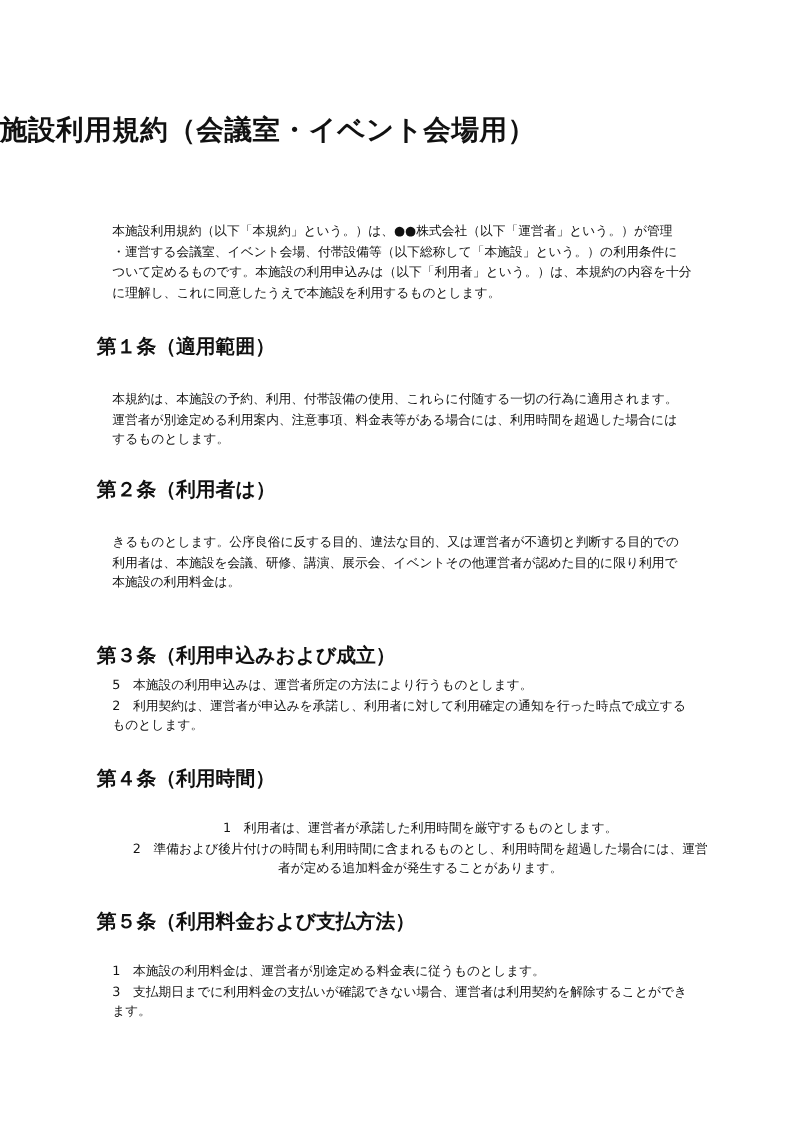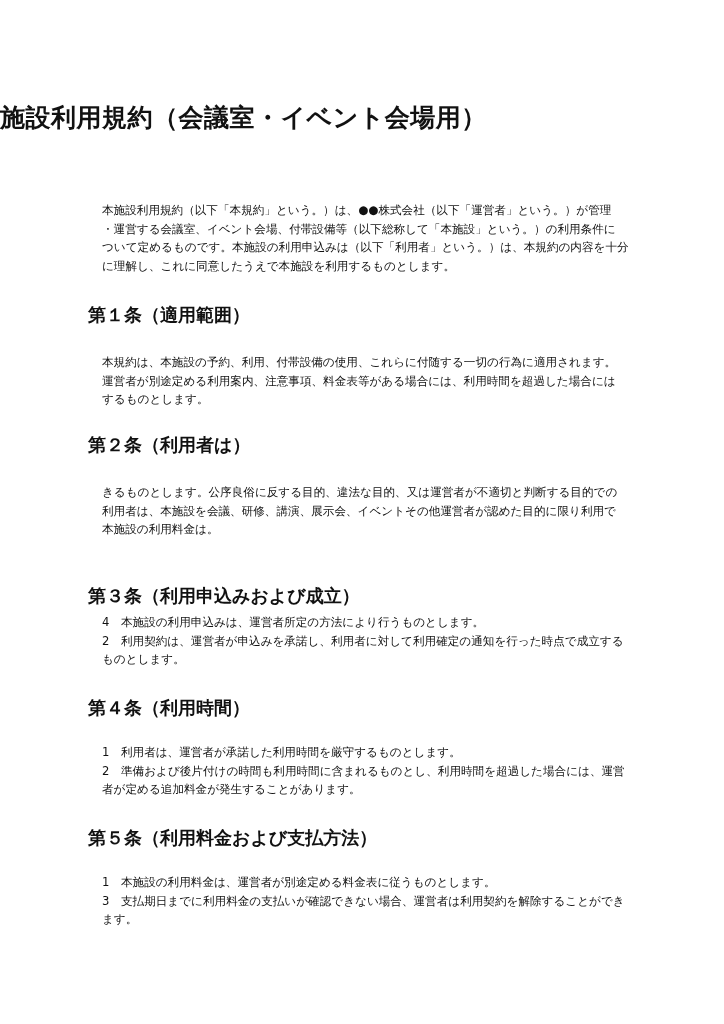--- a/index.html
+++ b/index.html
@@ -32,27 +32,27 @@
 
 <h2 class="article-title" style="top:433px;">第２条（利用者は）</h2>
 <div class="para" style="top:469px;">
   <span>きるものとします。公序良俗に反する目的、違法な目的、又は運営者が不適切と判断する目的での</span>
   <span>利用者は、本施設を会議、研修、講演、展示会、イベントその他運営者が認めた目的に限り利用で</span>
   <span>本施設の利用料金は。</span>
 </div>
 
 <h2 class="article-title" style="top:564px;margin-top:20px;">第３条（利用申込みおよび成立）</h2>
 <div class="para" style="top:599px;">
-  <span>4　本施設の利用申込みは、運営者所定の方法により行うものとします。</span>
+  <span>5　本施設の利用申込みは、運営者所定の方法により行うものとします。</span>
   <span>2　利用契約は、運営者が申込みを承諾し、利用者に対して利用確定の通知を行った時点で成立する</span>
   <span>ものとします。</span>
 </div>
 
 <h2 class="article-title" style="top:696px;">第４条（利用時間）</h2>
-<div class="para" style="top:729px;">
+<div class="para" style="top:729px;text-align:center;">
   <span>1　利用者は、運営者が承諾した利用時間を厳守するものとします。</span>
   <span>2　準備および後片付けの時間も利用時間に含まれるものとし、利用時間を超過した場合には、運営</span>
   <span>者が定める追加料金が発生することがあります。</span>
 </div>
 
 <h2 class="article-title" style="top:826px;">第５条（利用料金および支払方法）</h2>
 <div class="para" style="top:859px;">
   <span>1　本施設の利用料金は、運営者が別途定める料金表に従うものとします。</span>
   <span>3　支払期日までに利用料金の支払いが確認できない場合、運営者は利用契約を解除することができ</span>
   <span>ます。</span>

